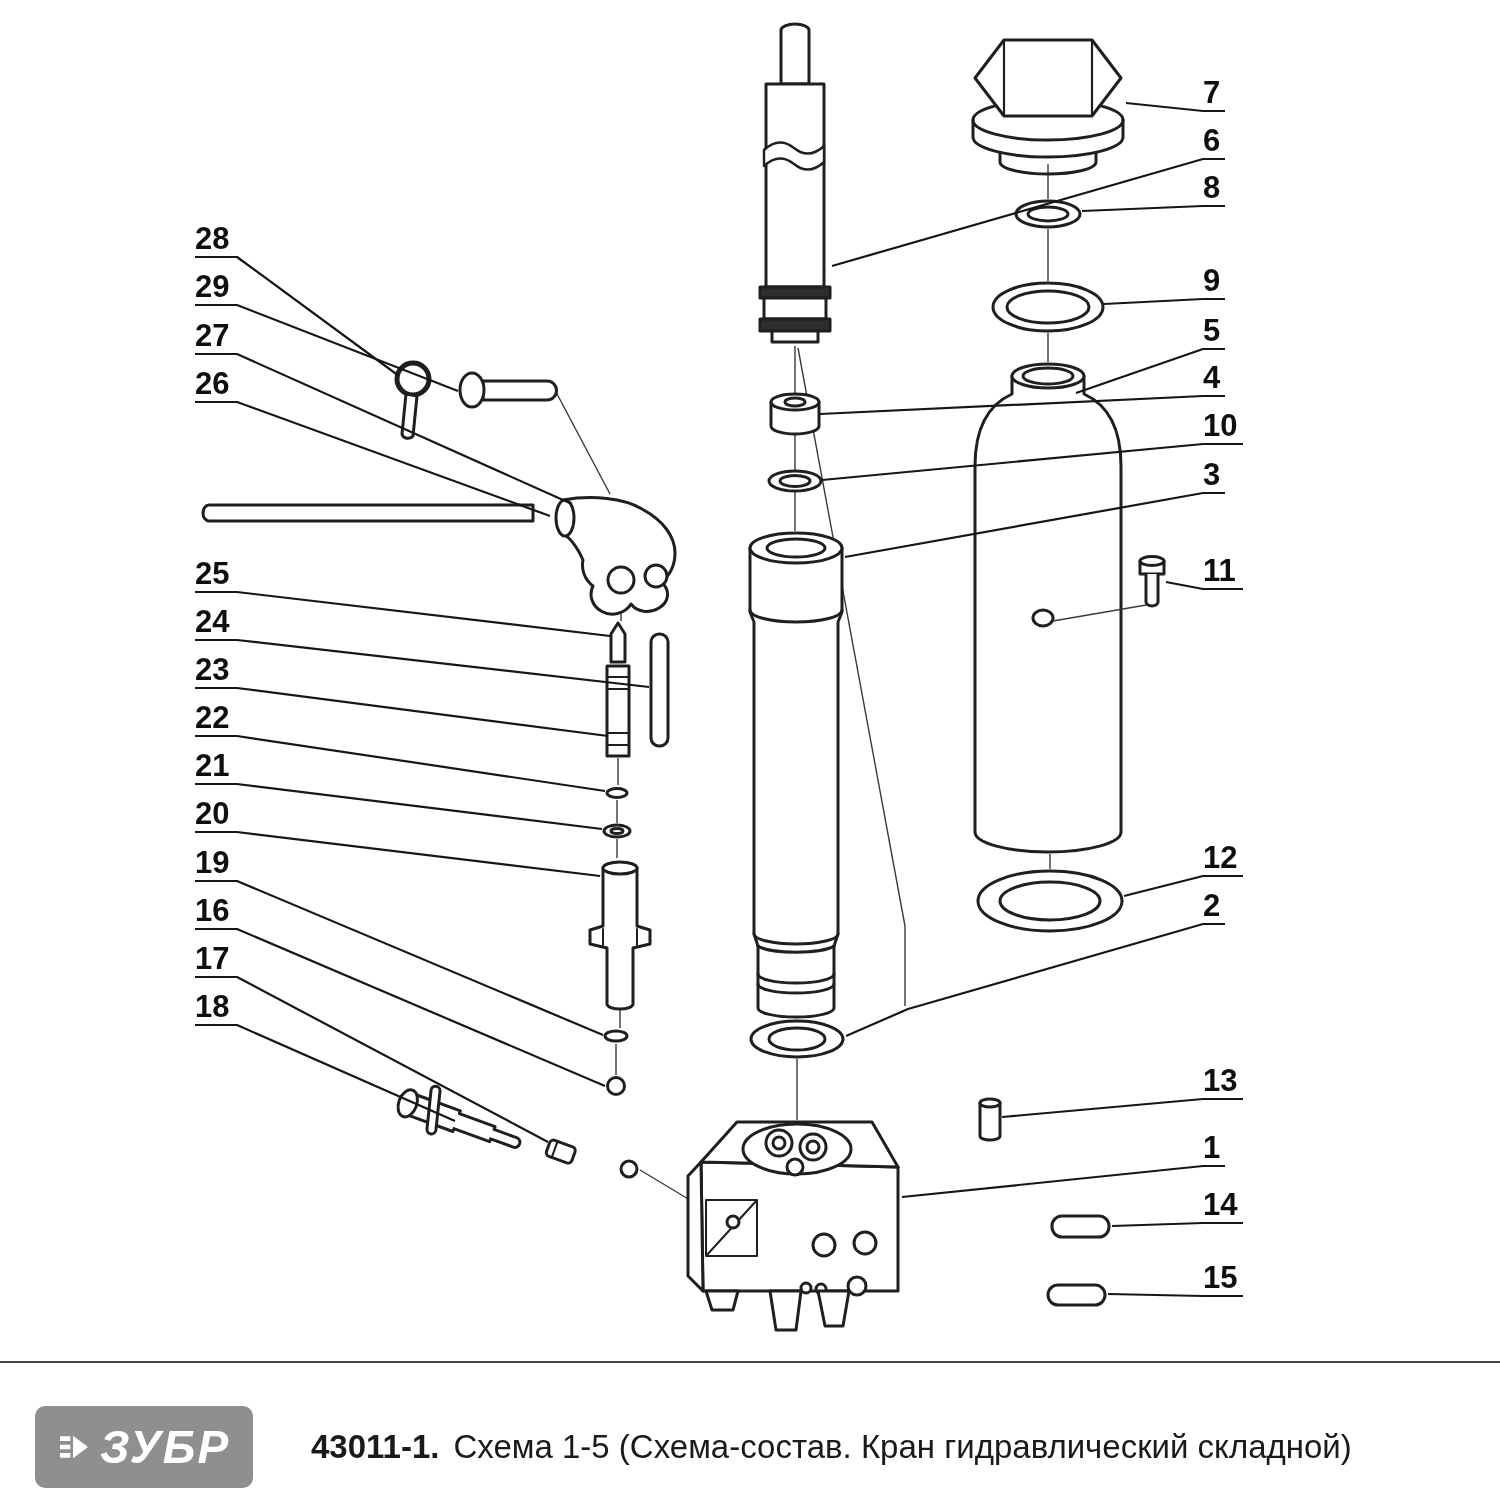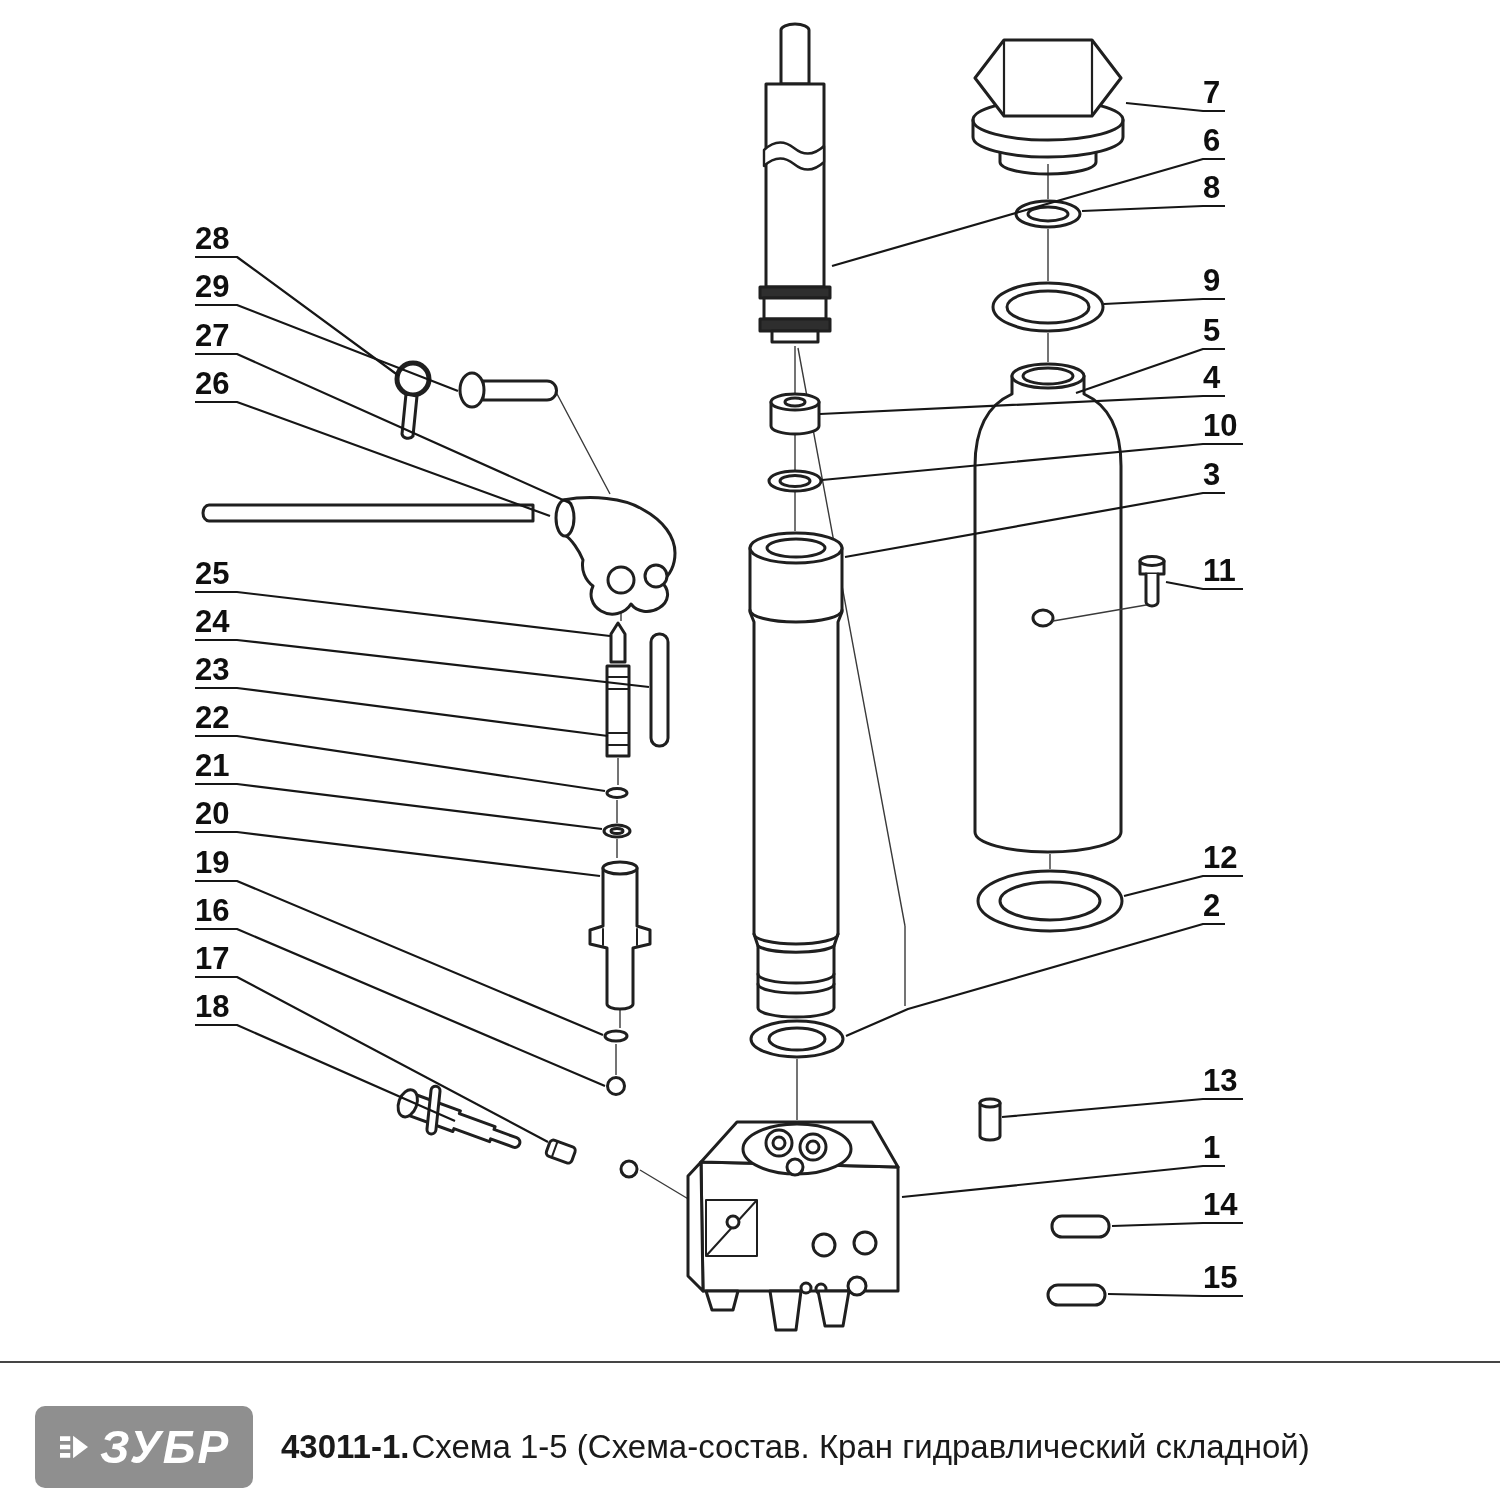--- a/index.html
+++ b/index.html
@@ -6,26 +6,26 @@
   .page{position:relative;width:1500px;height:1500px;background:#fff;overflow:hidden;
         font-family:"Liberation Sans",sans-serif}
   #diagram{position:absolute;top:0;left:0}
   .part{stroke:#1f1f1f;stroke-width:3;fill:#fff;stroke-linejoin:round;stroke-linecap:round}
   .part .nofill, .nofill{fill:none}
   .part .dark{fill:#2e2e2e}
   .thin{stroke:#3a3a3a;stroke-width:1.4;fill:none}
   .leader{fill:none;stroke:#161616;stroke-width:2.2;stroke-linejoin:round}
   .callout{font-family:"Liberation Sans",sans-serif;font-size:31px;font-weight:bold;fill:#0f0f0f}
   .divider{position:absolute;top:1361px;left:0;width:1500px;height:0;border-top:2px solid #454545}
-  .footer{position:absolute;top:1404px;left:35px;right:35px;height:86px;display:flex;align-items:center;gap:28px}
+  .footer{position:absolute;top:1404px;left:35px;right:35px;height:86px;display:flex;align-items:center;gap:58px}
   .brand-box{width:218px;height:82px;background:#8f8f8f;border-radius:10px;
              display:flex;align-items:center;justify-content:center;gap:10px;flex:0 0 auto}
   .brand-text{color:#fff;font-size:46px;font-weight:bold;font-style:italic;letter-spacing:2px;line-height:1}
   .caption{font-size:33px;color:#1a1a1a;white-space:nowrap}
-  .code{font-weight:bold;margin-right:2px}
+  .code{font-weight:bold;margin-right:14px}
 </style>
 </head>
 <body>
 
 <div class="page">
 
 <svg id="diagram" width="1500" height="1362" viewBox="0 0 1500 1362">
 
   <g class="thin">
     <path d="M795,346 V396 M795,432 V471 M795,492 V531 M1048,164 V199 M1048,229 V281 M1048,333 V362

